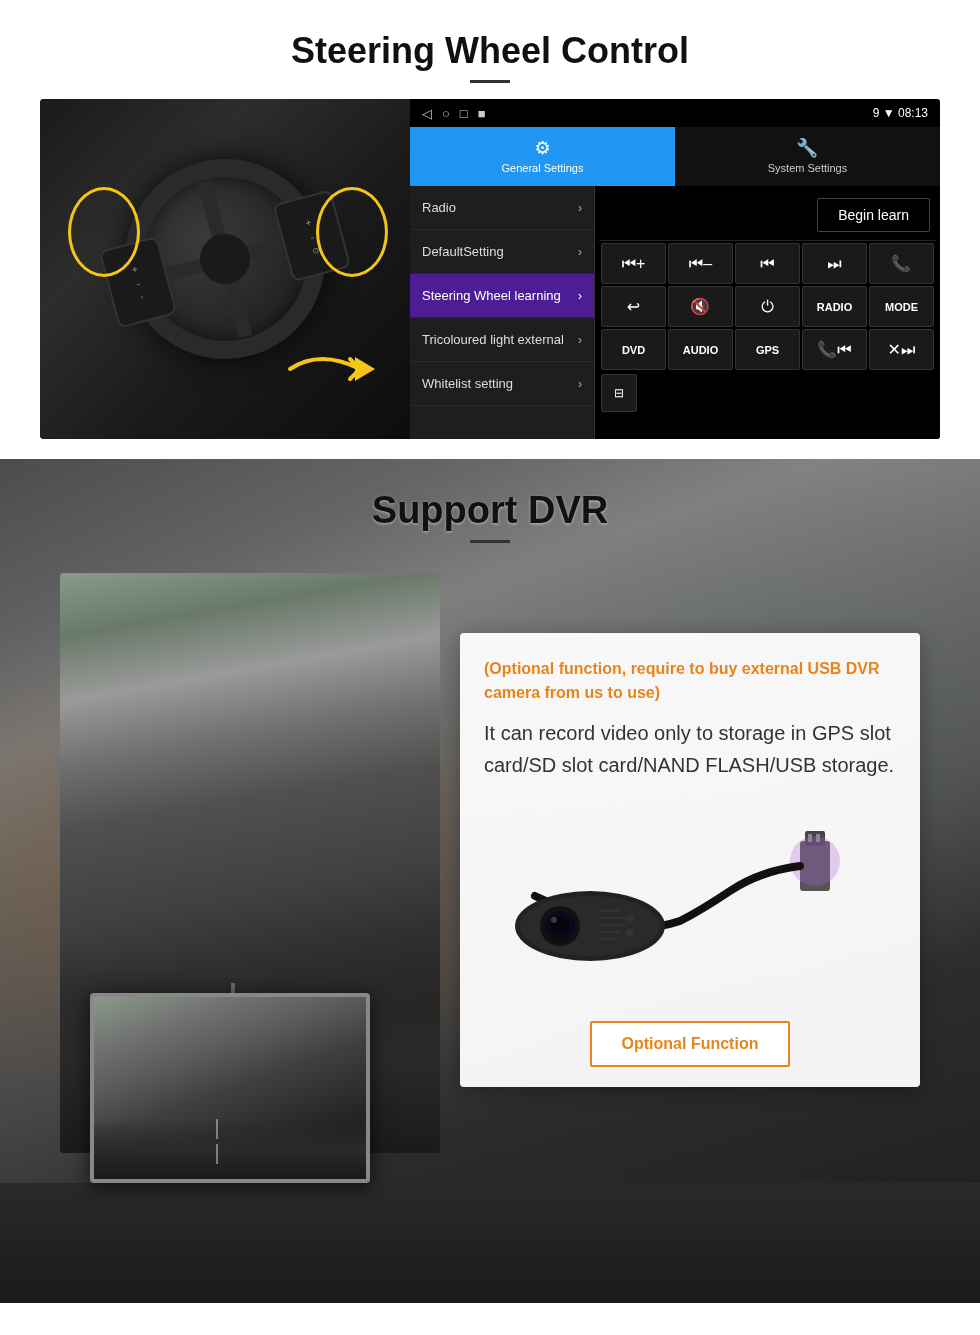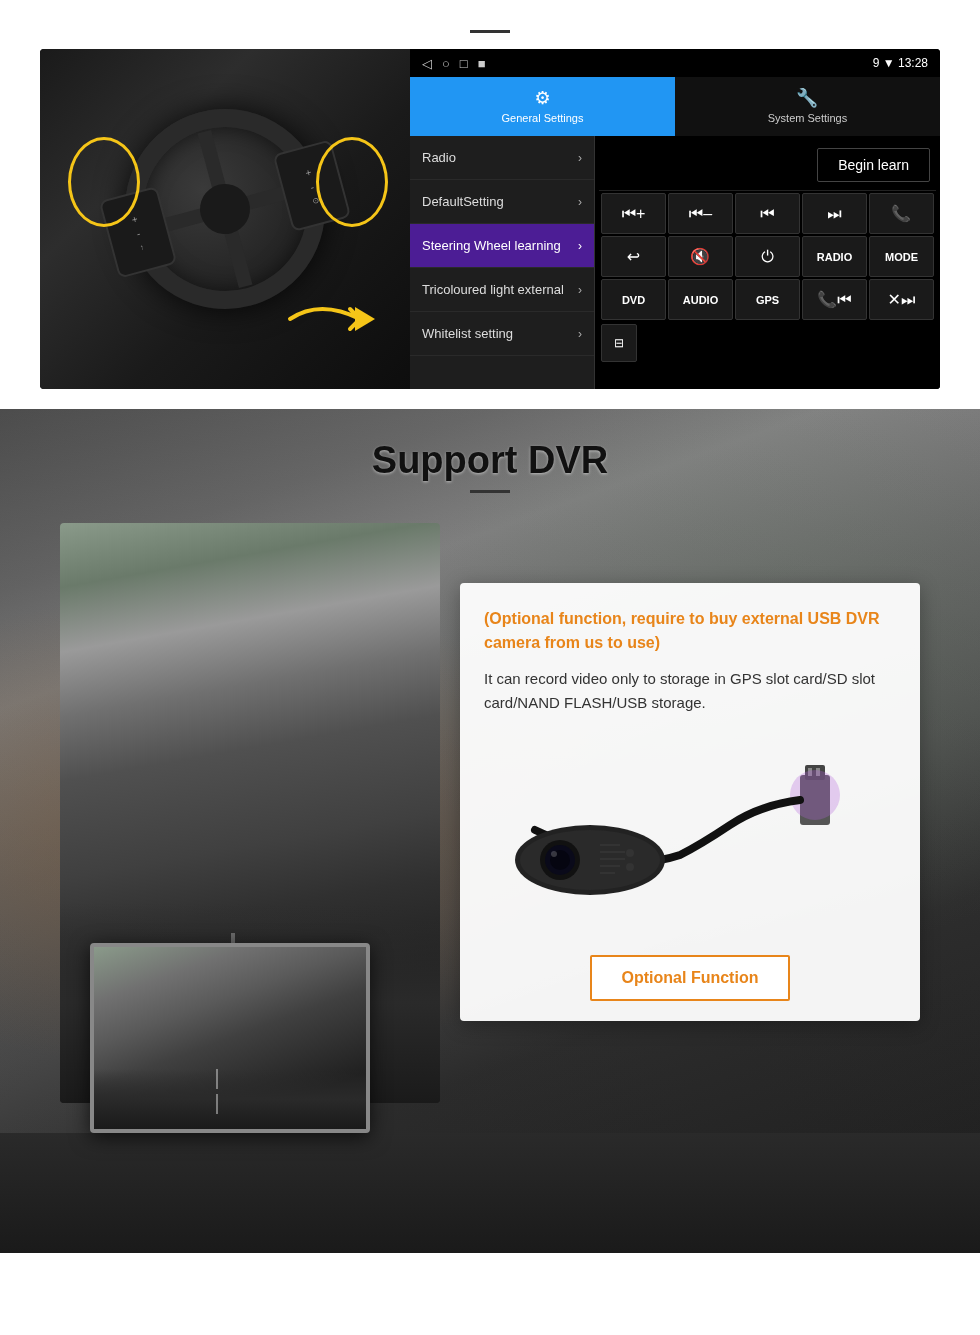--- a/index.html
+++ b/index.html
@@ -359,21 +359,21 @@
     }
     .dvr-info-optional {
       color: #e8851a;
       font-size: 16px;
       font-weight: bold;
       line-height: 1.5;
       margin-bottom: 12px;
     }
     .dvr-info-text {
       color: #333;
-      font-size: 15px;
+      font-size: 20px;
       line-height: 1.6;
       margin-bottom: 20px;
     }
 
     
     .dvr-camera-img {
       width: 100%;
       height: 200px;
       display: flex;
       align-items: center;
@@ -401,20 +401,21 @@
     .dvr-bottom-section {
       height: 120px;
       position: relative;
       background: linear-gradient(to bottom, #2a2a2a, #1a1a1a);
     }
   </style>
 </head>
 <body>
 
 <div class="section-steering">
+  <h1 class="section-title">Steering Wheel Control</h1>
   <div class="section-divider"></div>
 
   <div class="steering-demo">
 
     <div class="steering-photo">
       <div style="position:absolute;top:50%;left:50%;transform:translate(-50%,-55%) rotate(-15deg);width:200px;height:200px;">
         <div class="steering-wheel-outer">
           <div class="sw-spoke sw-spoke-h"></div>
           <div class="sw-spoke sw-spoke-v"></div>
           <div class="sw-center"></div>
@@ -445,21 +446,21 @@
 
       <div class="android-statusbar">
         <div class="statusbar-left">
           <span class="statusbar-icon">◁</span>
           <span class="statusbar-icon">○</span>
           <span class="statusbar-icon">□</span>
           <span class="statusbar-icon">■</span>
         </div>
         <div class="statusbar-right">
           <span>9 ▼</span>
-          <span>13:28</span>
+          <span>08:13</span>
         </div>
       </div>
 
       <div class="android-tabs">
         <div class="android-tab active">
           <span class="tab-icon">⚙</span>
           <span>General Settings</span>
         </div>
         <div class="android-tab">
           <span class="tab-icon">🔧</span>

